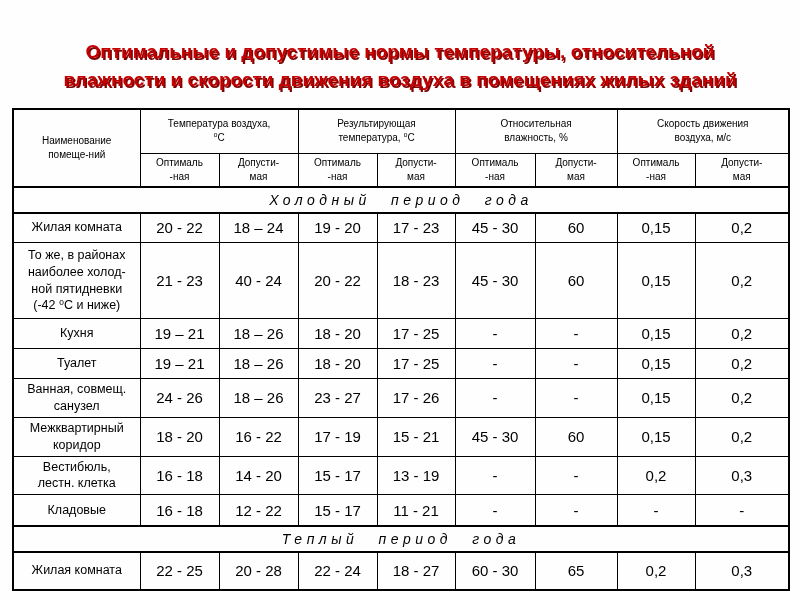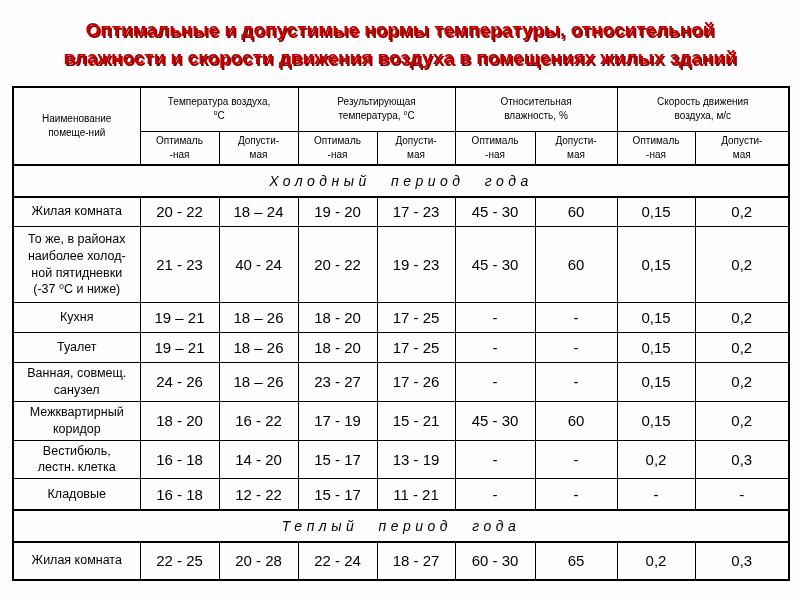--- a/index.html
+++ b/index.html
@@ -13,21 +13,21 @@
     overflow: hidden;
   }
   .slide {
     width: 800px;
     height: 600px;
     background: #fefefe;
     box-sizing: border-box;
   }
   .title {
     margin: 0 auto;
-    padding-top: 16px;
+    padding-top: 38px;
     width: 760px;
     text-align: center;
     font-size: 19px;
     font-weight: bold;
     line-height: 1.45;
     color: #c40000;
     text-shadow: 1.5px 1.5px 0 #7c0404;
     white-space: pre-line;
   }
   table.norm-table {
@@ -54,21 +54,21 @@
     line-height: 1.4;
   }
   td.name-cell {
     font-size: 12.5px;
     line-height: 1.35;
     margin-top: 44px;
   }
   td.value-cell {
     font-size: 15px;
   }
-  tr.sec { height: 32px; padding-left: 28px; }
+  tr.sec { height: 26px; padding-left: 28px; }
   tr.sec td {
     font-style: italic;
     font-size: 14px;
     letter-spacing: 0.32em;
     word-spacing: 0.85em;
     border-top: 2px solid #000;
     border-bottom: 2px solid #000;
   }
 </style>
 </head>
@@ -138,25 +138,25 @@
         <td class="value-cell">45 - 30</td>
         <td class="value-cell">60</td>
         <td class="value-cell">0,15</td>
         <td class="value-cell">0,2</td>
       </tr>
 
       <tr style="height:76px">
         <td class="name-cell">То же, в районах
 наиболее холод-
 ной пятидневки
-(-37 ⁰С и ниже)</td>
+(-42 ⁰С и ниже)</td>
         <td class="value-cell">21 - 23</td>
         <td class="value-cell">40 - 24</td>
         <td class="value-cell">20 - 22</td>
-        <td class="value-cell">19 - 23</td>
+        <td class="value-cell">18 - 23</td>
         <td class="value-cell">45 - 30</td>
         <td class="value-cell">60</td>
         <td class="value-cell">0,15</td>
         <td class="value-cell">0,2</td>
       </tr>
 
       <tr style="height:30px">
         <td class="name-cell">Кухня</td>
         <td class="value-cell">19 – 21</td>
         <td class="value-cell">18 – 26</td>

